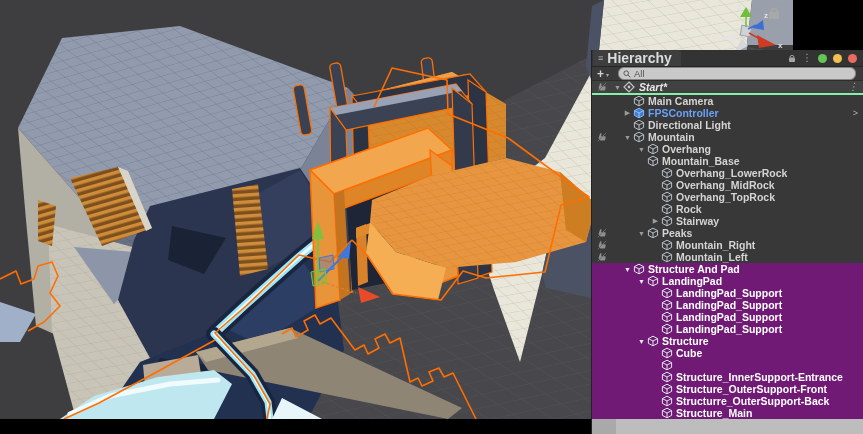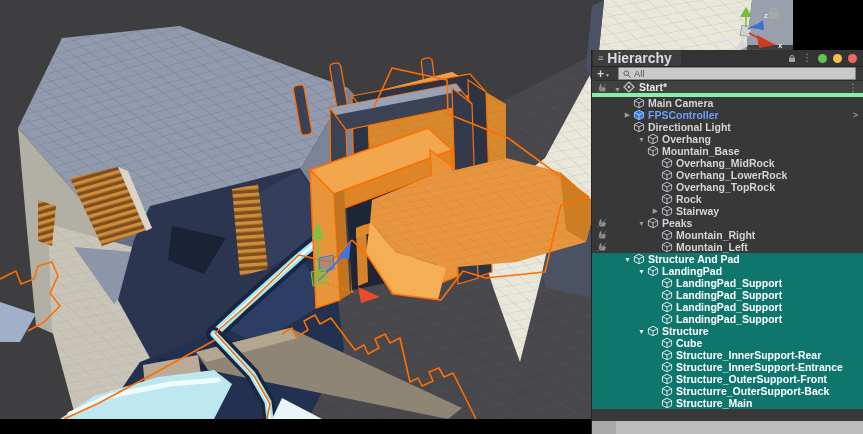--- a/index.html
+++ b/index.html
@@ -14,33 +14,33 @@
         border-radius:3px 3px 0 0;margin-left:1px;}
   .ptab .ticon{color:#b5b5b5;font-size:9px;margin-right:4px;}
   .ptab .tlabel{color:#dcdcdc;font-size:14px;font-weight:700;}
   .phead-right{margin-left:auto;display:flex;align-items:center;gap:6px;padding-right:6px;}
   .kebab{color:#a5a5a5;font-size:10px;line-height:10px;}
   .dot{width:9px;height:9px;border-radius:50%;display:inline-block;}
   .ptool{height:14px;background:#3a3a3a;border-bottom:1px solid #2d2d2d;display:flex;align-items:center;padding:0 5px;}
   .plus{color:#d2d2d2;font-size:12px;font-weight:700;line-height:12px;}
   .caret{color:#a5a5a5;font-size:6px;margin:2px 0 0 2px;}
   .searchbox{flex:1;margin-left:9px;margin-right:2px;height:11px;background:#c9c9c9;border:1px solid #858585;
-             border-radius:1px;display:flex;align-items:center;padding:0 4px;}
+             border-radius:6px;display:flex;align-items:center;padding:0 4px;}
   .searchbox input{flex:1;border:none;background:transparent;outline:none;font-size:9.5px;color:#555;
                    font-family:"Liberation Sans",sans-serif;padding:0;margin-left:3px;}
-  .scenerow{height:13px;background:#414141;border-bottom:4px solid #86efac;display:flex;align-items:flex-end;}
+  .scenerow{height:13px;background:#414141;border-bottom:2px solid #86efac;display:flex;align-items:center;font-style:italic;}
   .scenerow .slabel{color:#e8e8e8;font-size:10.5px;font-weight:700;margin-left:3px;}
   .gutter{width:20px;flex:none;display:flex;align-items:center;justify-content:center;}
   .tri{width:11px;flex:none;color:#9b9b9b;font-size:7px;text-align:center;}
   .obj-icon{width:13px;flex:none;display:flex;align-items:center;}
   #rows{flex:none;height:324px;overflow:hidden;}
   .hrow{height:12px;display:flex;align-items:center;white-space:nowrap;}
   .hrow .lbl{color:#d4d4d4;font-size:10.5px;font-weight:600;margin-left:2px;}
   .hrow .lbl.prefab{color:#6aa1f7;}
-  .hrow.sel{background:#0f766e;}
+  .hrow.sel{background:#701a75;}
   .hrow.sel .lbl{color:#fff;}
   .hrow.sel .tri{color:#e9e9e9;}
   .spacer{flex:none;display:inline-block;}
   .rglyph{margin-left:auto;margin-right:5px;color:#b0b0b0;font-size:9px;}
   .srkebab{margin-left:auto;margin-right:5px;}
   .pfoot{height:17px;display:flex;}
   .pfoot .fl{width:24px;background:#a9a9a9;}
   .pfoot .fr{flex:1;background:#bdbdbd;}
 </style>
 </head>
@@ -293,142 +293,158 @@
           <span class="spacer" style="width: 10px;"></span>
           <span class="tri"></span>
           <span class="obj-icon">
             <svg width="12" height="12" viewBox="0 0 12 12">
               <path d="M6 1.2 L10.6 3.6 V8.4 L6 10.8 L1.4 8.4 V3.6 Z M1.4 3.6 L6 6 L10.6 3.6 M6 6 V10.8" fill="none" stroke="#b8bfc9" stroke-width="1"></path>
             </svg>
           </span>
           <span class="lbl">Directional Light</span>
         </div>
         <div class="hrow">
-          <span class="gutter"></span>
-          <span class="spacer" style="width: 24px;"></span>
-          <span class="tri">▼</span>
-          <span class="obj-icon">
-            <svg width="12" height="12" viewBox="0 0 12 12">
-              <path d="M6 1.2 L10.6 3.6 V8.4 L6 10.8 L1.4 8.4 V3.6 Z M1.4 3.6 L6 6 L10.6 3.6 M6 6 V10.8" fill="none" stroke="#b8bfc9" stroke-width="1"></path>
-            </svg>
-          </span>
-          <span class="lbl">Overhang</span>
-        </div>
-        <div class="hrow">
-          <span class="gutter"></span>
-          <span class="spacer" style="width: 24px;"></span>
-          <span class="tri"></span>
-          <span class="obj-icon">
-            <svg width="12" height="12" viewBox="0 0 12 12">
-              <path d="M6 1.2 L10.6 3.6 V8.4 L6 10.8 L1.4 8.4 V3.6 Z M1.4 3.6 L6 6 L10.6 3.6 M6 6 V10.8" fill="none" stroke="#b8bfc9" stroke-width="1"></path>
-            </svg>
-          </span>
-          <span class="lbl">Mountain_Base</span>
-        </div>
-        <div class="hrow">
-          <span class="gutter"></span>
-          <span class="spacer" style="width: 38px;"></span>
-          <span class="tri"></span>
-          <span class="obj-icon">
-            <svg width="12" height="12" viewBox="0 0 12 12">
-              <path d="M6 1.2 L10.6 3.6 V8.4 L6 10.8 L1.4 8.4 V3.6 Z M1.4 3.6 L6 6 L10.6 3.6 M6 6 V10.8" fill="none" stroke="#b8bfc9" stroke-width="1"></path>
-            </svg>
-          </span>
-          <span class="lbl">Overhang_MidRock</span>
-        </div>
-        <div class="hrow">
-          <span class="gutter"></span>
-          <span class="spacer" style="width: 38px;"></span>
-          <span class="tri"></span>
-          <span class="obj-icon">
-            <svg width="12" height="12" viewBox="0 0 12 12">
-              <path d="M6 1.2 L10.6 3.6 V8.4 L6 10.8 L1.4 8.4 V3.6 Z M1.4 3.6 L6 6 L10.6 3.6 M6 6 V10.8" fill="none" stroke="#b8bfc9" stroke-width="1"></path>
-            </svg>
-          </span>
-          <span class="lbl">Overhang_LowerRock</span>
-        </div>
-        <div class="hrow">
-          <span class="gutter"></span>
-          <span class="spacer" style="width: 38px;"></span>
-          <span class="tri"></span>
-          <span class="obj-icon">
-            <svg width="12" height="12" viewBox="0 0 12 12">
-              <path d="M6 1.2 L10.6 3.6 V8.4 L6 10.8 L1.4 8.4 V3.6 Z M1.4 3.6 L6 6 L10.6 3.6 M6 6 V10.8" fill="none" stroke="#b8bfc9" stroke-width="1"></path>
-            </svg>
-          </span>
-          <span class="lbl">Overhang_TopRock</span>
-        </div>
-        <div class="hrow">
-          <span class="gutter"></span>
-          <span class="spacer" style="width: 38px;"></span>
-          <span class="tri"></span>
-          <span class="obj-icon">
-            <svg width="12" height="12" viewBox="0 0 12 12">
-              <path d="M6 1.2 L10.6 3.6 V8.4 L6 10.8 L1.4 8.4 V3.6 Z M1.4 3.6 L6 6 L10.6 3.6 M6 6 V10.8" fill="none" stroke="#b8bfc9" stroke-width="1"></path>
-            </svg>
-          </span>
-          <span class="lbl">Rock</span>
-        </div>
-        <div class="hrow">
-          <span class="gutter"></span>
-          <span class="spacer" style="width: 38px;"></span>
-          <span class="tri">▶</span>
-          <span class="obj-icon">
-            <svg width="12" height="12" viewBox="0 0 12 12">
-              <path d="M6 1.2 L10.6 3.6 V8.4 L6 10.8 L1.4 8.4 V3.6 Z M1.4 3.6 L6 6 L10.6 3.6 M6 6 V10.8" fill="none" stroke="#b8bfc9" stroke-width="1"></path>
-            </svg>
-          </span>
-          <span class="lbl">Stairway</span>
-        </div>
-        <div class="hrow">
           <span class="gutter">
             <svg width="10" height="10" viewBox="0 0 10 10">
               <path d="M3.2,1.2 h1.2 v3 h3.4 a0.9,0.9 0 0 1 0.9,0.9 l-0.5,2.7 a1,1 0 0 1 -1,0.8 h-3 a1.6,1.6 0 0 1 -1.3,-0.7 L1.5,6 Z" fill="#8f8f8f"></path>
               <line x1="0.8" y1="9.2" x2="9.2" y2="0.8" stroke="#6e6e6e"></line>
             </svg>
           </span>
+          <span class="spacer" style="width: 10px;"></span>
+          <span class="tri">▼</span>
+          <span class="obj-icon">
+            <svg width="12" height="12" viewBox="0 0 12 12">
+              <path d="M6 1.2 L10.6 3.6 V8.4 L6 10.8 L1.4 8.4 V3.6 Z M1.4 3.6 L6 6 L10.6 3.6 M6 6 V10.8" fill="none" stroke="#b8bfc9" stroke-width="1"></path>
+            </svg>
+          </span>
+          <span class="lbl">Mountain</span>
+        </div>
+        <div class="hrow">
+          <span class="gutter"></span>
           <span class="spacer" style="width: 24px;"></span>
           <span class="tri">▼</span>
           <span class="obj-icon">
             <svg width="12" height="12" viewBox="0 0 12 12">
               <path d="M6 1.2 L10.6 3.6 V8.4 L6 10.8 L1.4 8.4 V3.6 Z M1.4 3.6 L6 6 L10.6 3.6 M6 6 V10.8" fill="none" stroke="#b8bfc9" stroke-width="1"></path>
             </svg>
           </span>
-          <span class="lbl">Peaks</span>
+          <span class="lbl">Overhang</span>
+        </div>
+        <div class="hrow">
+          <span class="gutter"></span>
+          <span class="spacer" style="width: 24px;"></span>
+          <span class="tri"></span>
+          <span class="obj-icon">
+            <svg width="12" height="12" viewBox="0 0 12 12">
+              <path d="M6 1.2 L10.6 3.6 V8.4 L6 10.8 L1.4 8.4 V3.6 Z M1.4 3.6 L6 6 L10.6 3.6 M6 6 V10.8" fill="none" stroke="#b8bfc9" stroke-width="1"></path>
+            </svg>
+          </span>
+          <span class="lbl">Mountain_Base</span>
+        </div>
+        <div class="hrow">
+          <span class="gutter"></span>
+          <span class="spacer" style="width: 38px;"></span>
+          <span class="tri"></span>
+          <span class="obj-icon">
+            <svg width="12" height="12" viewBox="0 0 12 12">
+              <path d="M6 1.2 L10.6 3.6 V8.4 L6 10.8 L1.4 8.4 V3.6 Z M1.4 3.6 L6 6 L10.6 3.6 M6 6 V10.8" fill="none" stroke="#b8bfc9" stroke-width="1"></path>
+            </svg>
+          </span>
+          <span class="lbl">Overhang_LowerRock</span>
+        </div>
+        <div class="hrow">
+          <span class="gutter"></span>
+          <span class="spacer" style="width: 38px;"></span>
+          <span class="tri"></span>
+          <span class="obj-icon">
+            <svg width="12" height="12" viewBox="0 0 12 12">
+              <path d="M6 1.2 L10.6 3.6 V8.4 L6 10.8 L1.4 8.4 V3.6 Z M1.4 3.6 L6 6 L10.6 3.6 M6 6 V10.8" fill="none" stroke="#b8bfc9" stroke-width="1"></path>
+            </svg>
+          </span>
+          <span class="lbl">Overhang_MidRock</span>
+        </div>
+        <div class="hrow">
+          <span class="gutter"></span>
+          <span class="spacer" style="width: 38px;"></span>
+          <span class="tri"></span>
+          <span class="obj-icon">
+            <svg width="12" height="12" viewBox="0 0 12 12">
+              <path d="M6 1.2 L10.6 3.6 V8.4 L6 10.8 L1.4 8.4 V3.6 Z M1.4 3.6 L6 6 L10.6 3.6 M6 6 V10.8" fill="none" stroke="#b8bfc9" stroke-width="1"></path>
+            </svg>
+          </span>
+          <span class="lbl">Overhang_TopRock</span>
+        </div>
+        <div class="hrow">
+          <span class="gutter"></span>
+          <span class="spacer" style="width: 38px;"></span>
+          <span class="tri"></span>
+          <span class="obj-icon">
+            <svg width="12" height="12" viewBox="0 0 12 12">
+              <path d="M6 1.2 L10.6 3.6 V8.4 L6 10.8 L1.4 8.4 V3.6 Z M1.4 3.6 L6 6 L10.6 3.6 M6 6 V10.8" fill="none" stroke="#b8bfc9" stroke-width="1"></path>
+            </svg>
+          </span>
+          <span class="lbl">Rock</span>
+        </div>
+        <div class="hrow">
+          <span class="gutter"></span>
+          <span class="spacer" style="width: 38px;"></span>
+          <span class="tri">▶</span>
+          <span class="obj-icon">
+            <svg width="12" height="12" viewBox="0 0 12 12">
+              <path d="M6 1.2 L10.6 3.6 V8.4 L6 10.8 L1.4 8.4 V3.6 Z M1.4 3.6 L6 6 L10.6 3.6 M6 6 V10.8" fill="none" stroke="#b8bfc9" stroke-width="1"></path>
+            </svg>
+          </span>
+          <span class="lbl">Stairway</span>
         </div>
         <div class="hrow">
           <span class="gutter">
             <svg width="10" height="10" viewBox="0 0 10 10">
               <path d="M3.2,1.2 h1.2 v3 h3.4 a0.9,0.9 0 0 1 0.9,0.9 l-0.5,2.7 a1,1 0 0 1 -1,0.8 h-3 a1.6,1.6 0 0 1 -1.3,-0.7 L1.5,6 Z" fill="#8f8f8f"></path>
               <line x1="0.8" y1="9.2" x2="9.2" y2="0.8" stroke="#6e6e6e"></line>
             </svg>
           </span>
-          <span class="spacer" style="width: 38px;"></span>
-          <span class="tri"></span>
-          <span class="obj-icon">
-            <svg width="12" height="12" viewBox="0 0 12 12">
-              <path d="M6 1.2 L10.6 3.6 V8.4 L6 10.8 L1.4 8.4 V3.6 Z M1.4 3.6 L6 6 L10.6 3.6 M6 6 V10.8" fill="none" stroke="#b8bfc9" stroke-width="1"></path>
-            </svg>
-          </span>
-          <span class="lbl">Mountain_Right</span>
+          <span class="spacer" style="width: 24px;"></span>
+          <span class="tri">▼</span>
+          <span class="obj-icon">
+            <svg width="12" height="12" viewBox="0 0 12 12">
+              <path d="M6 1.2 L10.6 3.6 V8.4 L6 10.8 L1.4 8.4 V3.6 Z M1.4 3.6 L6 6 L10.6 3.6 M6 6 V10.8" fill="none" stroke="#b8bfc9" stroke-width="1"></path>
+            </svg>
+          </span>
+          <span class="lbl">Peaks</span>
         </div>
         <div class="hrow">
           <span class="gutter">
             <svg width="10" height="10" viewBox="0 0 10 10">
               <path d="M3.2,1.2 h1.2 v3 h3.4 a0.9,0.9 0 0 1 0.9,0.9 l-0.5,2.7 a1,1 0 0 1 -1,0.8 h-3 a1.6,1.6 0 0 1 -1.3,-0.7 L1.5,6 Z" fill="#8f8f8f"></path>
               <line x1="0.8" y1="9.2" x2="9.2" y2="0.8" stroke="#6e6e6e"></line>
             </svg>
           </span>
           <span class="spacer" style="width: 38px;"></span>
           <span class="tri"></span>
           <span class="obj-icon">
             <svg width="12" height="12" viewBox="0 0 12 12">
               <path d="M6 1.2 L10.6 3.6 V8.4 L6 10.8 L1.4 8.4 V3.6 Z M1.4 3.6 L6 6 L10.6 3.6 M6 6 V10.8" fill="none" stroke="#b8bfc9" stroke-width="1"></path>
             </svg>
           </span>
+          <span class="lbl">Mountain_Right</span>
+        </div>
+        <div class="hrow">
+          <span class="gutter">
+            <svg width="10" height="10" viewBox="0 0 10 10">
+              <path d="M3.2,1.2 h1.2 v3 h3.4 a0.9,0.9 0 0 1 0.9,0.9 l-0.5,2.7 a1,1 0 0 1 -1,0.8 h-3 a1.6,1.6 0 0 1 -1.3,-0.7 L1.5,6 Z" fill="#8f8f8f"></path>
+              <line x1="0.8" y1="9.2" x2="9.2" y2="0.8" stroke="#6e6e6e"></line>
+            </svg>
+          </span>
+          <span class="spacer" style="width: 38px;"></span>
+          <span class="tri"></span>
+          <span class="obj-icon">
+            <svg width="12" height="12" viewBox="0 0 12 12">
+              <path d="M6 1.2 L10.6 3.6 V8.4 L6 10.8 L1.4 8.4 V3.6 Z M1.4 3.6 L6 6 L10.6 3.6 M6 6 V10.8" fill="none" stroke="#b8bfc9" stroke-width="1"></path>
+            </svg>
+          </span>
           <span class="lbl">Mountain_Left</span>
         </div>
         <div class="hrow sel">
           <span class="gutter"></span>
           <span class="spacer" style="width: 10px;"></span>
           <span class="tri">▼</span>
           <span class="obj-icon">
             <svg width="12" height="12" viewBox="0 0 12 12">
               <path d="M6 1.2 L10.6 3.6 V8.4 L6 10.8 L1.4 8.4 V3.6 Z M1.4 3.6 L6 6 L10.6 3.6 M6 6 V10.8" fill="none" stroke="#dfe6ef" stroke-width="1"></path>
             </svg>
@@ -514,21 +530,20 @@
         </div>
         <div class="hrow sel">
           <span class="gutter"></span>
           <span class="spacer" style="width: 38px;"></span>
           <span class="tri"></span>
           <span class="obj-icon">
             <svg width="12" height="12" viewBox="0 0 12 12">
               <path d="M6 1.2 L10.6 3.6 V8.4 L6 10.8 L1.4 8.4 V3.6 Z M1.4 3.6 L6 6 L10.6 3.6 M6 6 V10.8" fill="none" stroke="#dfe6ef" stroke-width="1"></path>
             </svg>
           </span>
-          <span class="lbl">Structure_InnerSupport-Rear</span>
         </div>
         <div class="hrow sel">
           <span class="gutter"></span>
           <span class="spacer" style="width: 38px;"></span>
           <span class="tri"></span>
           <span class="obj-icon">
             <svg width="12" height="12" viewBox="0 0 12 12">
               <path d="M6 1.2 L10.6 3.6 V8.4 L6 10.8 L1.4 8.4 V3.6 Z M1.4 3.6 L6 6 L10.6 3.6 M6 6 V10.8" fill="none" stroke="#dfe6ef" stroke-width="1"></path>
             </svg>
           </span>

